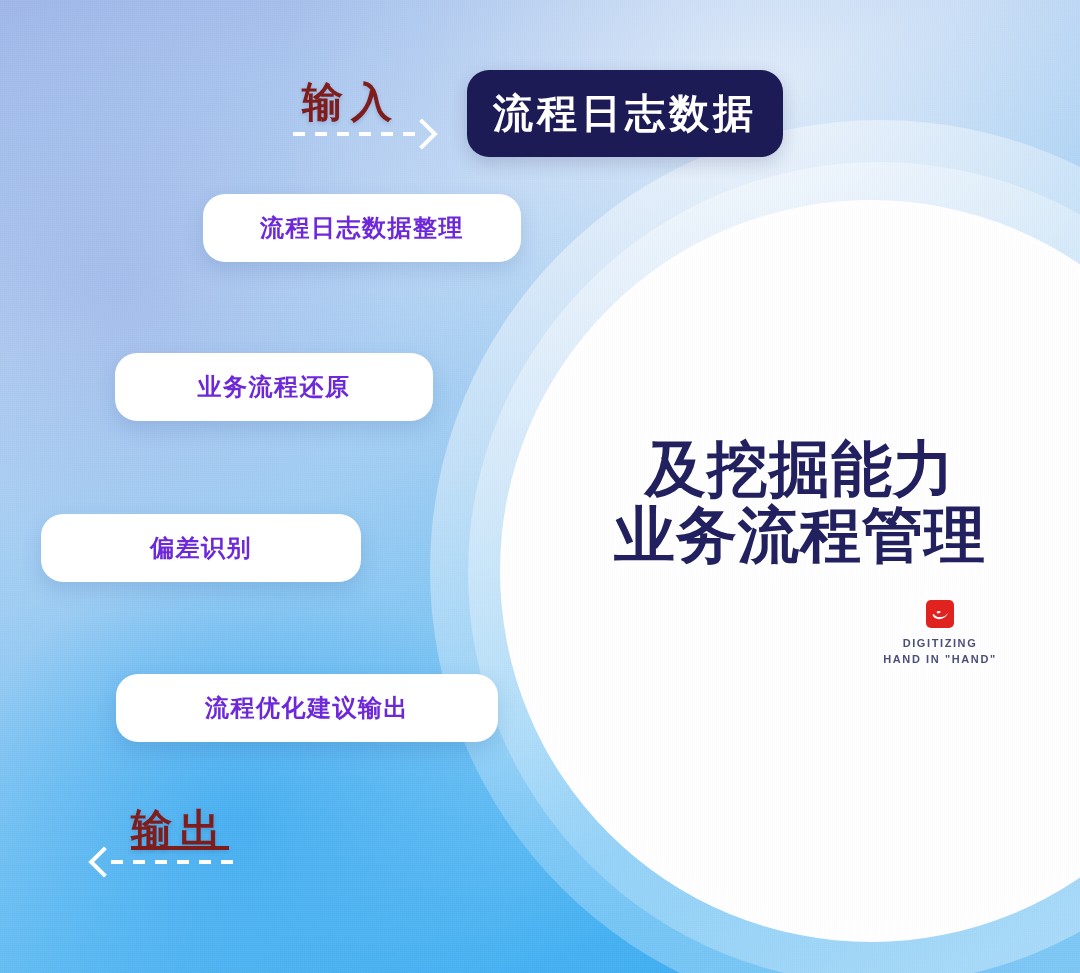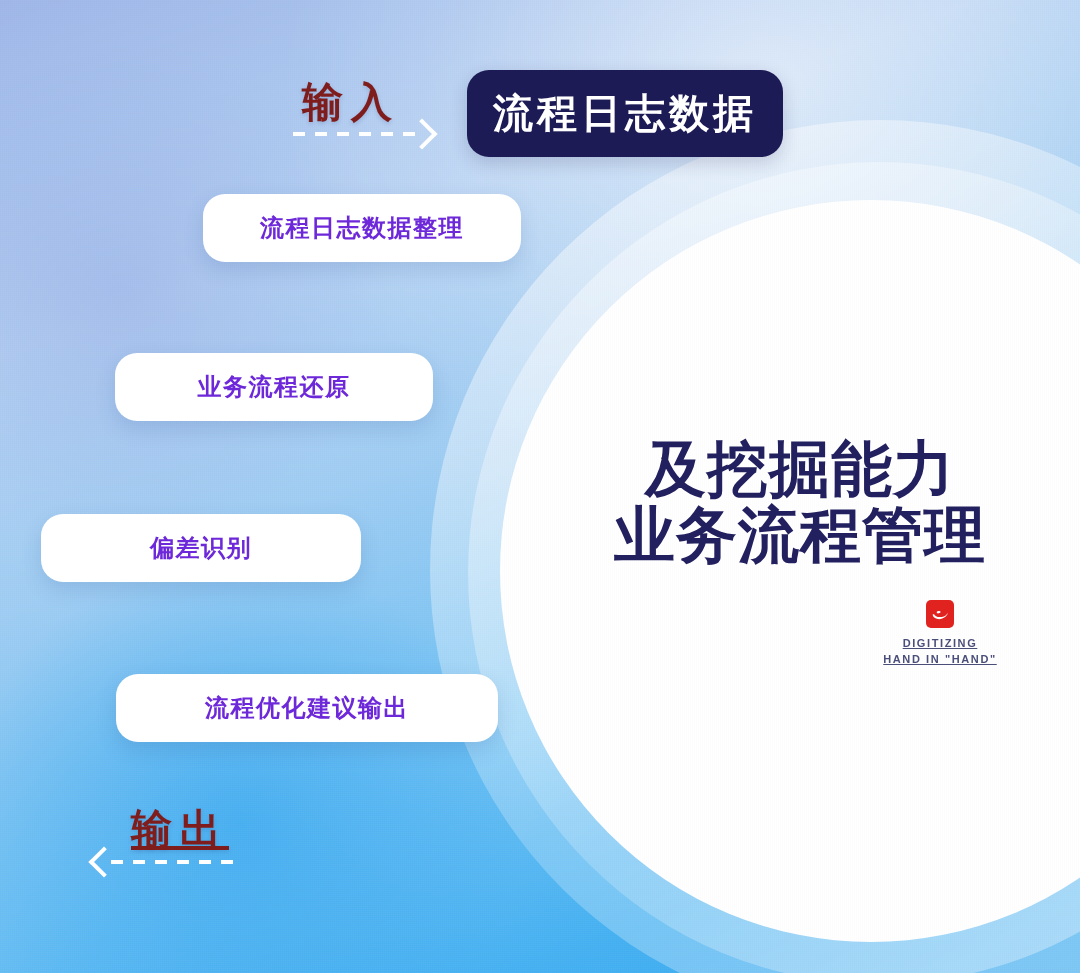--- a/index.html
+++ b/index.html
@@ -217,21 +217,21 @@
   }
   .brand-mark svg { display: block; }
   .brand-text {
     text-align: center;
     color: #4a4f7a;
     font-size: 11px;
     font-weight: 700;
     letter-spacing: 1.6px;
     line-height: 1.45;
   }
-  .brand-text .bline { display: block; white-space: nowrap; text-decoration: underline; }
+  .brand-text .bline { display: block; white-space: nowrap; }
 </style>
 </head>
 <body>
 
 <div id="poster">
 
   <div class="bg-base"></div>
   <div class="bg-leftwash"></div>
   <div class="bg-topright"></div>
   <div class="bg-bottomleft"></div>

